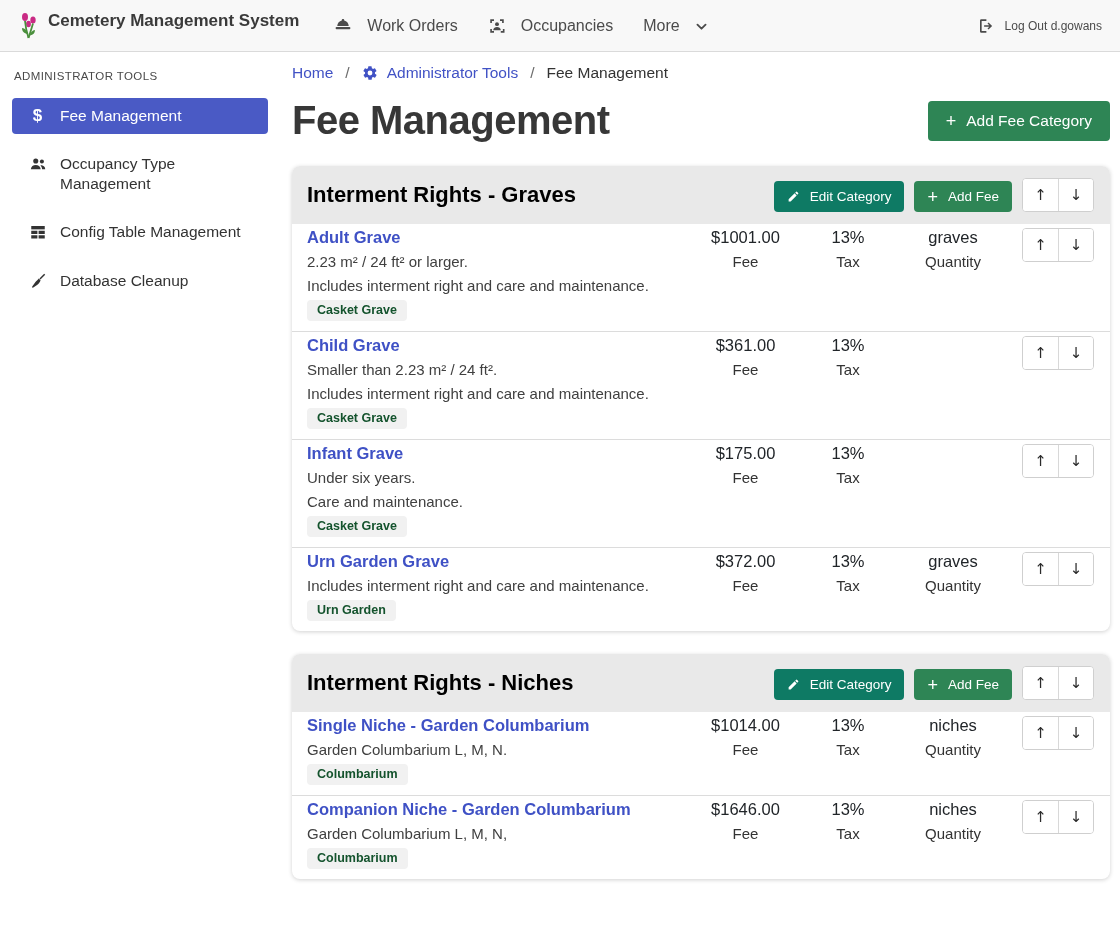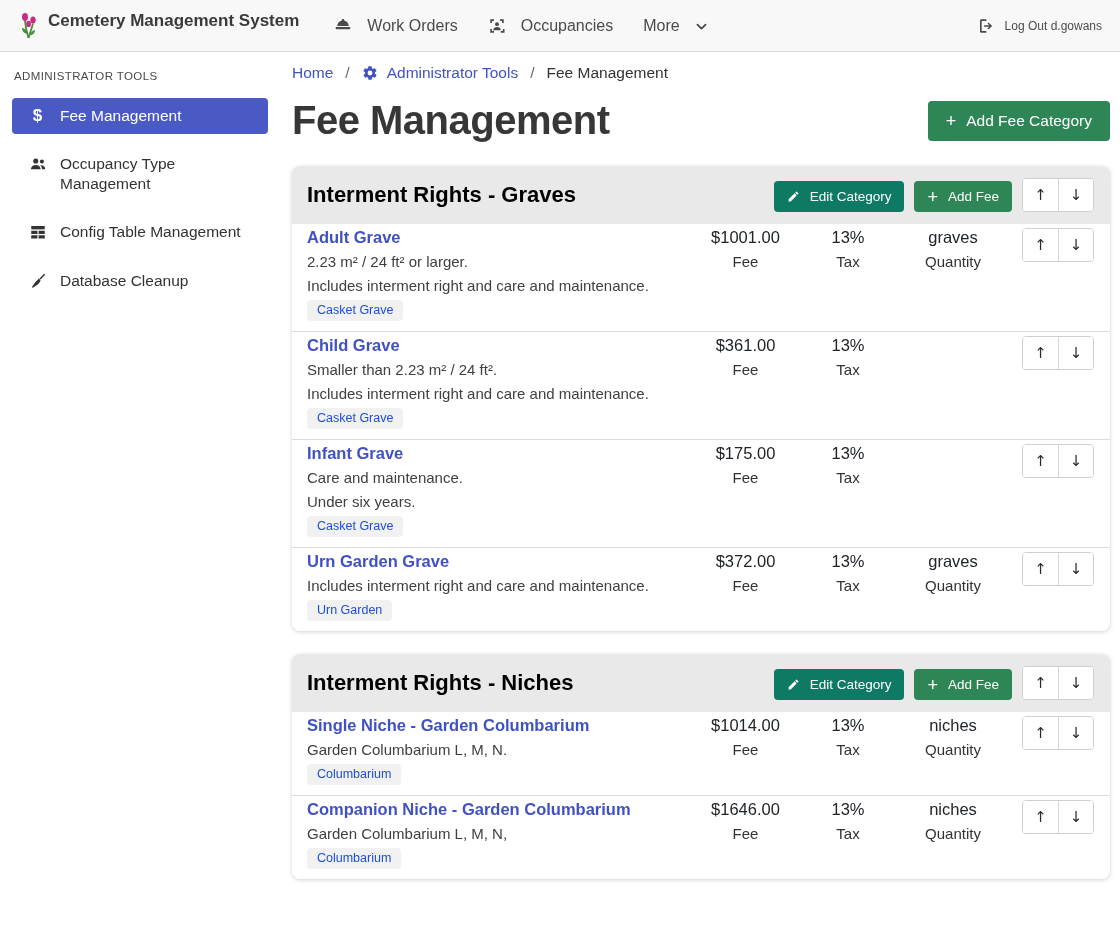--- a/index.html
+++ b/index.html
@@ -69,21 +69,21 @@
   .arrow-btn + .arrow-btn { border-left:1px solid #d8d8d8; }
 
   
   .fee-row { display:grid; grid-template-columns:1fr 105px 100px 110px 86px;
              padding:4px 16px 10px 15px; align-items:start; }
   .fee-row + .fee-row { border-top:1px solid #dcdcdc; }
   .fee-name { font-size:16.5px; font-weight:700; color:#3f51c5; line-height:19px;
               text-decoration:none; cursor:pointer; display:inline-block; }
   .desc { font-size:15px; color:#404040; line-height:18px; margin-top:6px; }
   .tag { display:inline-block; margin-top:5px; background:#f1f1f1; border-radius:4px;
-         padding:4px 10px; font-size:12.5px; color:#1d4ed8; line-height:13px; }
+         padding:4px 10px; font-size:12.5px; color:#14532d; line-height:13px;font-weight:bold; }
   .stack { text-align:center; }
   .stack .val { font-size:16.5px; color:#212529; line-height:19px; }
   .stack .lbl { font-size:15px; color:#333; margin-top:6px; line-height:18px; }
   .row-arrows { justify-self:end; }
   .hidden-stack { visibility:hidden; }
 </style>
 </head>
 <body>
 
 <nav class="navbar">
@@ -302,22 +302,22 @@
       <button class="arrow-btn">
                   <span>↓</span>
                 </button>
     </div>
   </div>
 
   <div class="fee-row">
     <div>
       <a class="fee-name">Infant Grave</a>
       <div>
+                  <p class="desc">Under six years.</p>
                   <p class="desc">Care and maintenance.</p>
-                  <p class="desc">Under six years.</p>
                 </div>
       <div><span class="tag">Casket Grave</span></div>
     </div>
     <div class="stack">
       <div class="val">$175.00</div>
       <div class="lbl">Fee</div>
     </div>
     <div class="stack">
       <div class="val">13%</div>
       <div class="lbl">Tax</div>

